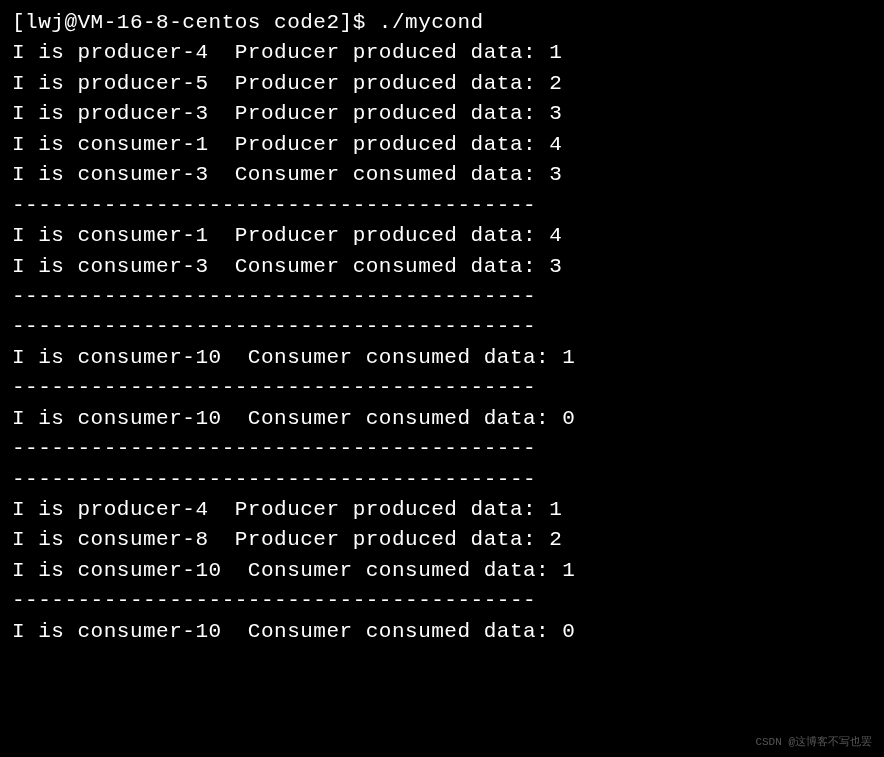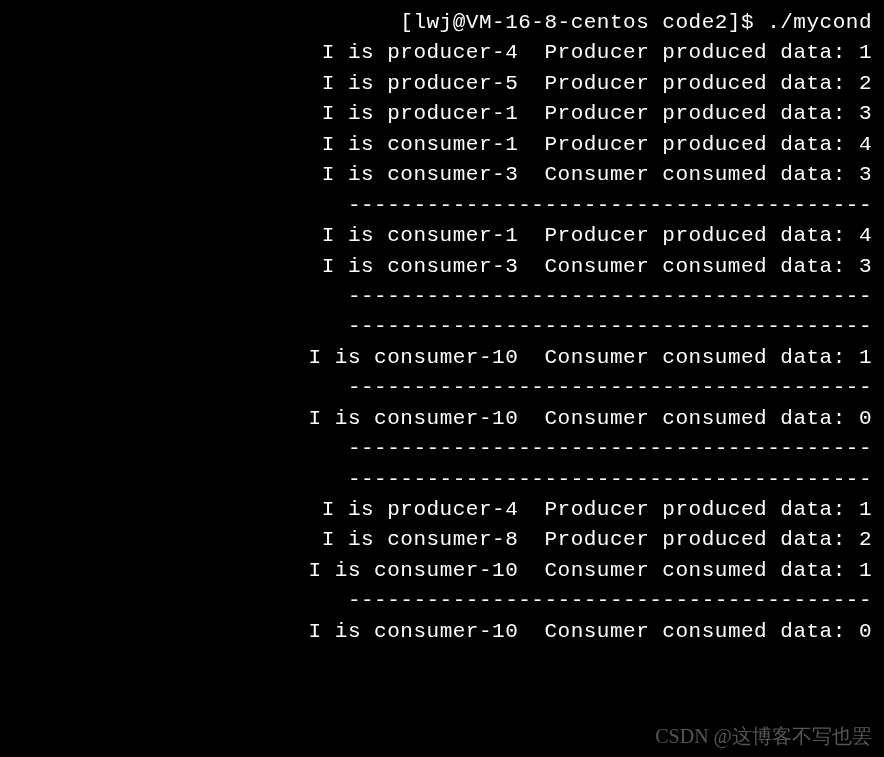--- a/index.html
+++ b/index.html
@@ -1,19 +1,18 @@
 <!DOCTYPE html>
 <html><head>
   <meta charset="utf-8">
   <style>
     * {
       margin: 0;
       padding: 0;
       box-sizing: border-box;
-      text-align: right;
     }
     body {
       background-color: #000000;
       font-family: "Consolas", "Courier New", monospace;
       font-size: 21px;
       color: #ffffff;
       line-height: 1.45;
       padding: 8px 12px;
       letter-spacing: 0.5px;
       width: 884px;
@@ -22,33 +21,33 @@
       position: relative;
     }
     .terminal-line {
       white-space: pre;
     }
     .watermark {
       position: absolute;
       bottom: 6px;
       right: 12px;
       color: rgba(170, 170, 170, 0.5);
-      font-size: 20px;
-      font-family: Liberation Serif, serif;
+      font-size: 11px;
+      font-family: Liberation Mono, monospace;
       letter-spacing: 0;
     }
   </style>
 </head>
 <body>
 
 <div>
   <div class="terminal-line">[lwj@VM-16-8-centos code2]$ ./mycond</div>
   <div class="terminal-line">I is producer-4  Producer produced data: 1</div>
   <div class="terminal-line">I is producer-5  Producer produced data: 2</div>
-  <div class="terminal-line">I is producer-1  Producer produced data: 3</div>
+  <div class="terminal-line">I is producer-3  Producer produced data: 3</div>
   <div class="terminal-line">I is consumer-1  Producer produced data: 4</div>
   <div class="terminal-line">I is consumer-3  Consumer consumed data: 3</div>
   <div class="terminal-line">----------------------------------------</div>
   <div class="terminal-line">I is consumer-1  Producer produced data: 4</div>
   <div class="terminal-line">I is consumer-3  Consumer consumed data: 3</div>
   <div class="terminal-line">----------------------------------------</div>
   <div class="terminal-line">----------------------------------------</div>
   <div class="terminal-line">I is consumer-10  Consumer consumed data: 1</div>
   <div class="terminal-line">----------------------------------------</div>
   <div class="terminal-line">I is consumer-10  Consumer consumed data: 0</div>

